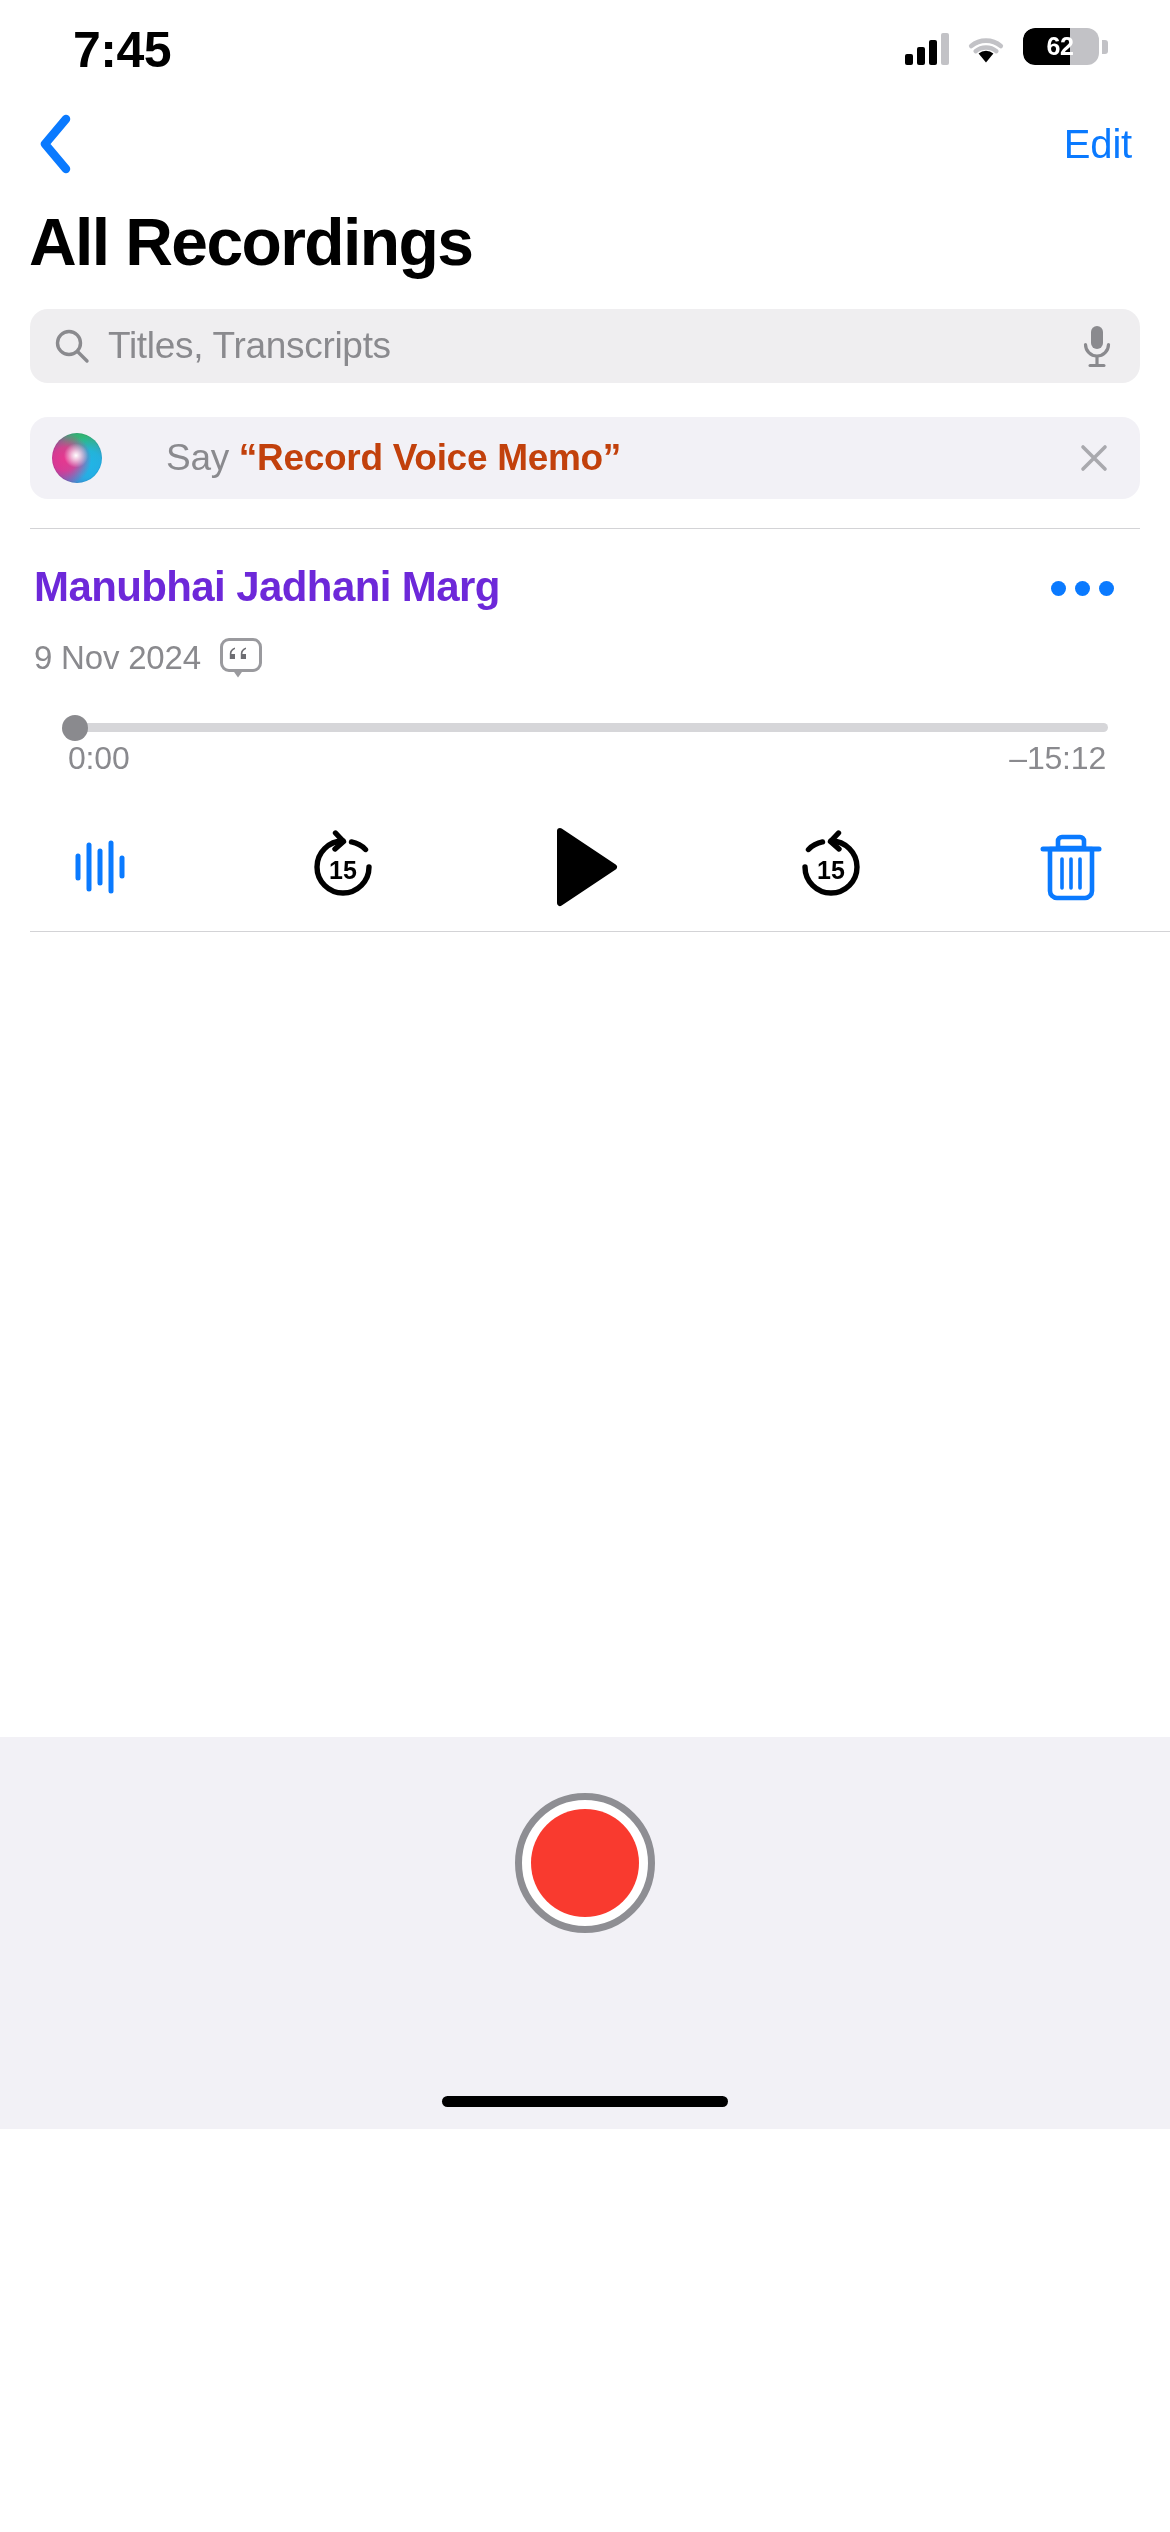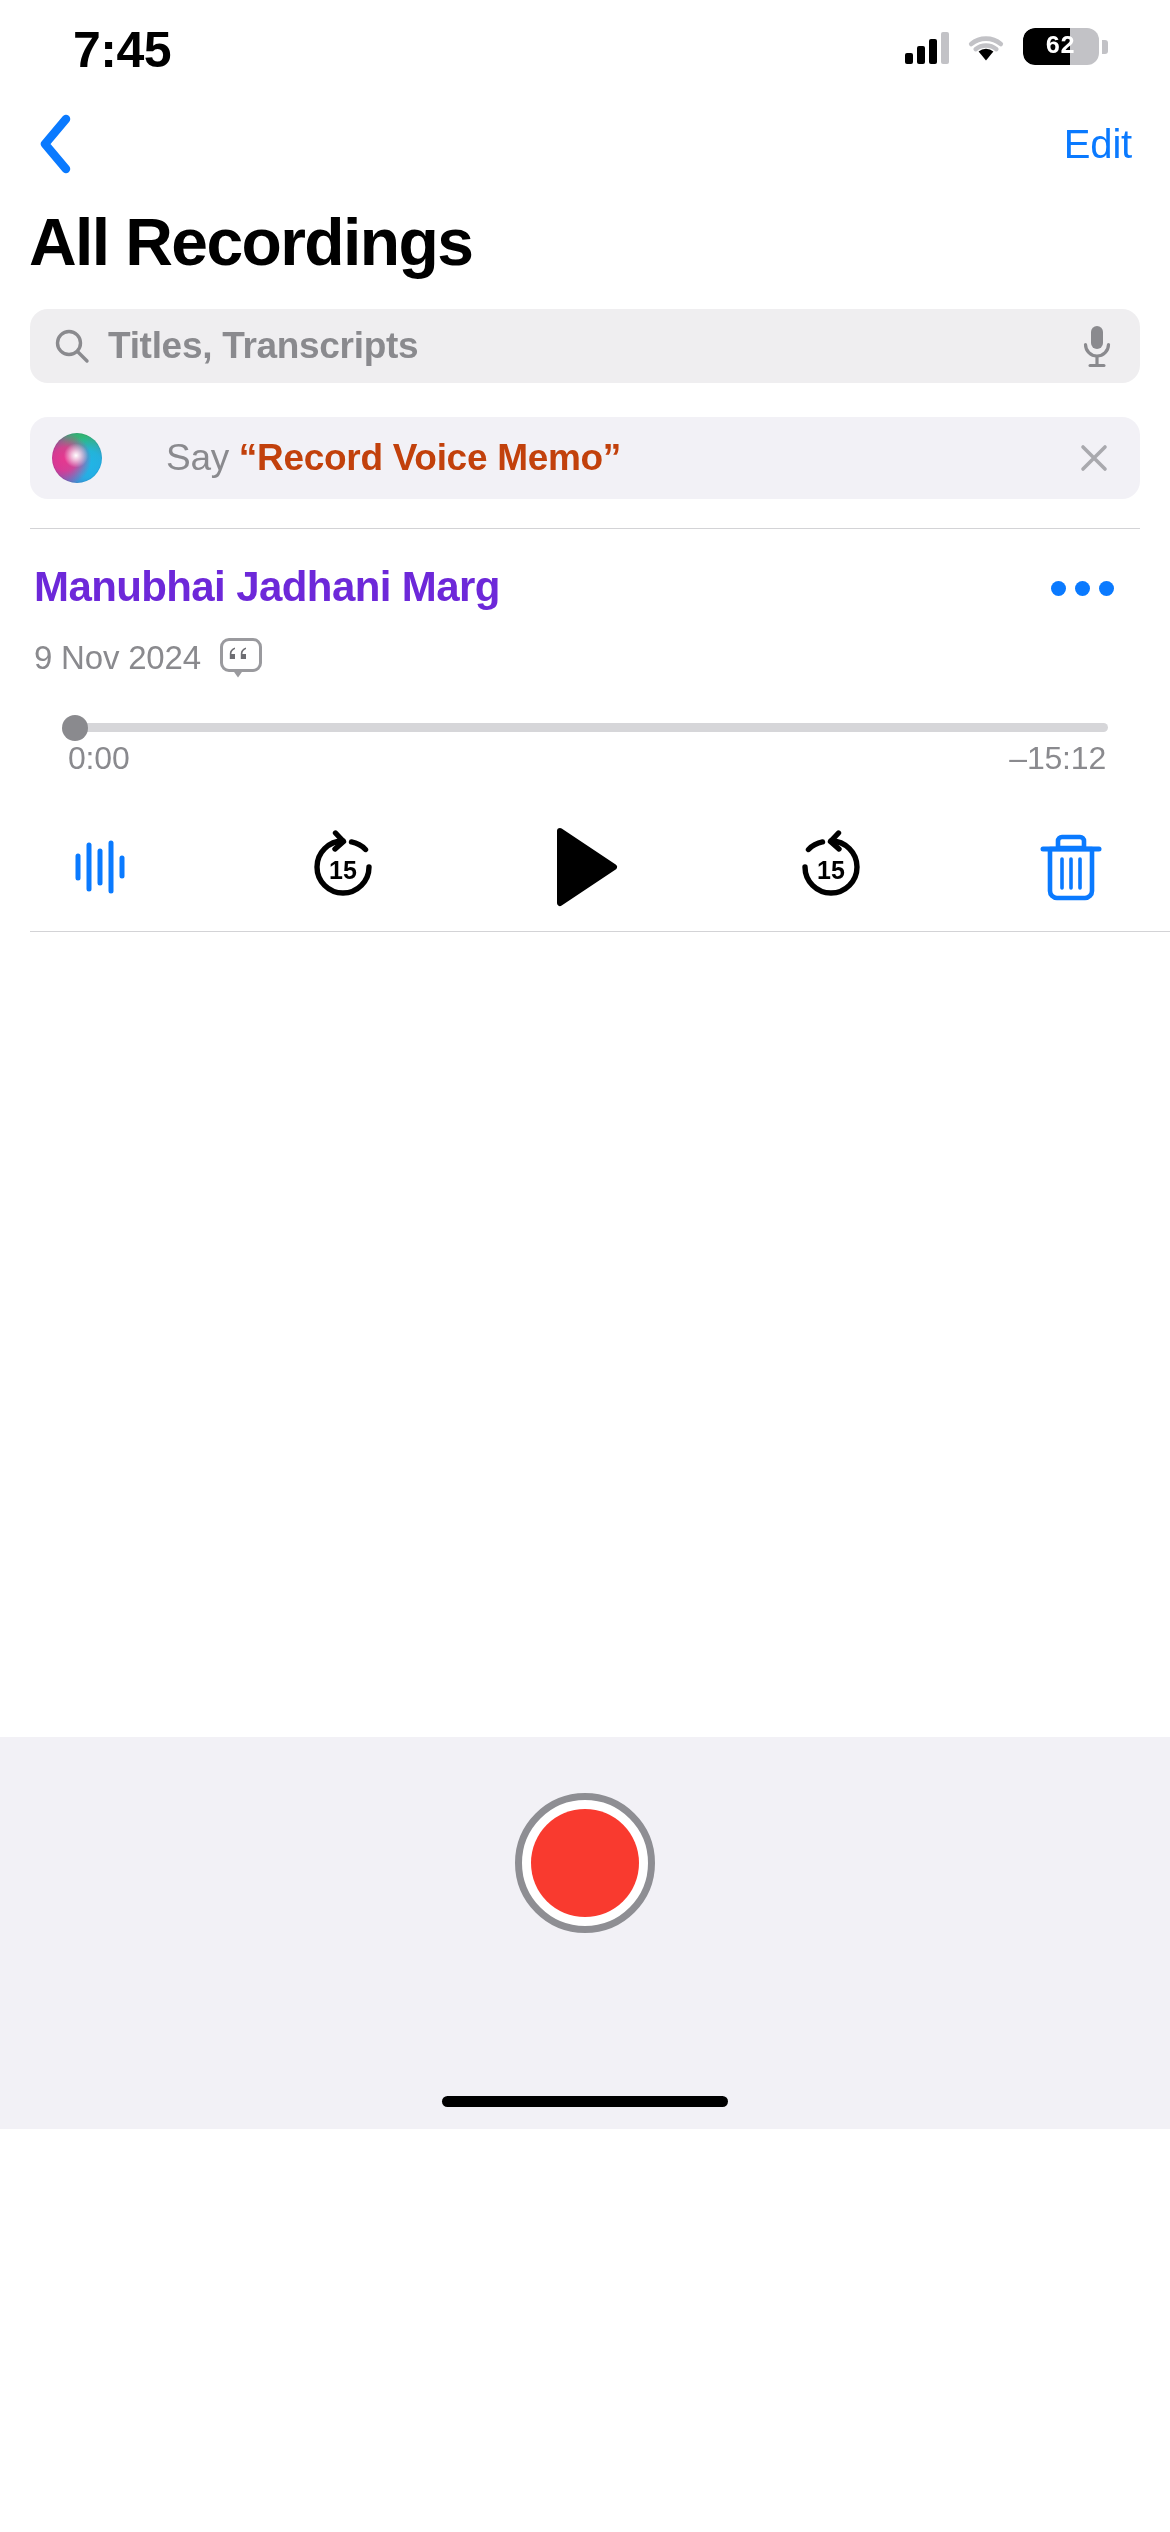--- a/index.html
+++ b/index.html
@@ -31,21 +31,21 @@
     left:73px; top:22px;
     font-size:50px;
     font-weight:700;
     letter-spacing:-0.5px;
     color:#000;
     line-height:56px;
   }
   .sb-right {
     position:absolute;
     right:62px; top:28px;
-    display:flex; align-items:center; gap:16px;font-family:Liberation Mono, monospace;
+    display:flex; align-items:flex-end; gap:16px;
   }
   
   .cellular { display:flex; align-items:flex-end; gap:4px; height:34px; }
   .cellular i { display:block; width:8px; background:#000; border-radius:2px; }
   .cellular i:nth-child(1){ height:11px; }
   .cellular i:nth-child(2){ height:18px; }
   .cellular i:nth-child(3){ height:25px; }
   .cellular i:nth-child(4){ height:32px; background:#C2C2C6; }
   
   .wifi { width:42px; height:32px; display:block; }
@@ -119,21 +119,20 @@
 
   
   .search-wrap { flex:0 0 100px; padding:0 30px; display:flex; align-items:center; }
   .search-field {
     width:100%; height:74px;
     background:#EFEEF0;
     border-radius:18px;
     display:flex; align-items:center;
     padding:0 26px 0 22px;
     gap:16px;
-    font-weight:bold;
   }
   .search-icon { flex:0 0 auto; display:block; }
   .search-placeholder {
     flex:1;
     font-size:37px;
     color:#8A8A8E;
     letter-spacing:-0.3px;
   }
   .mic-icon { flex:0 0 auto; display:block; }
 

